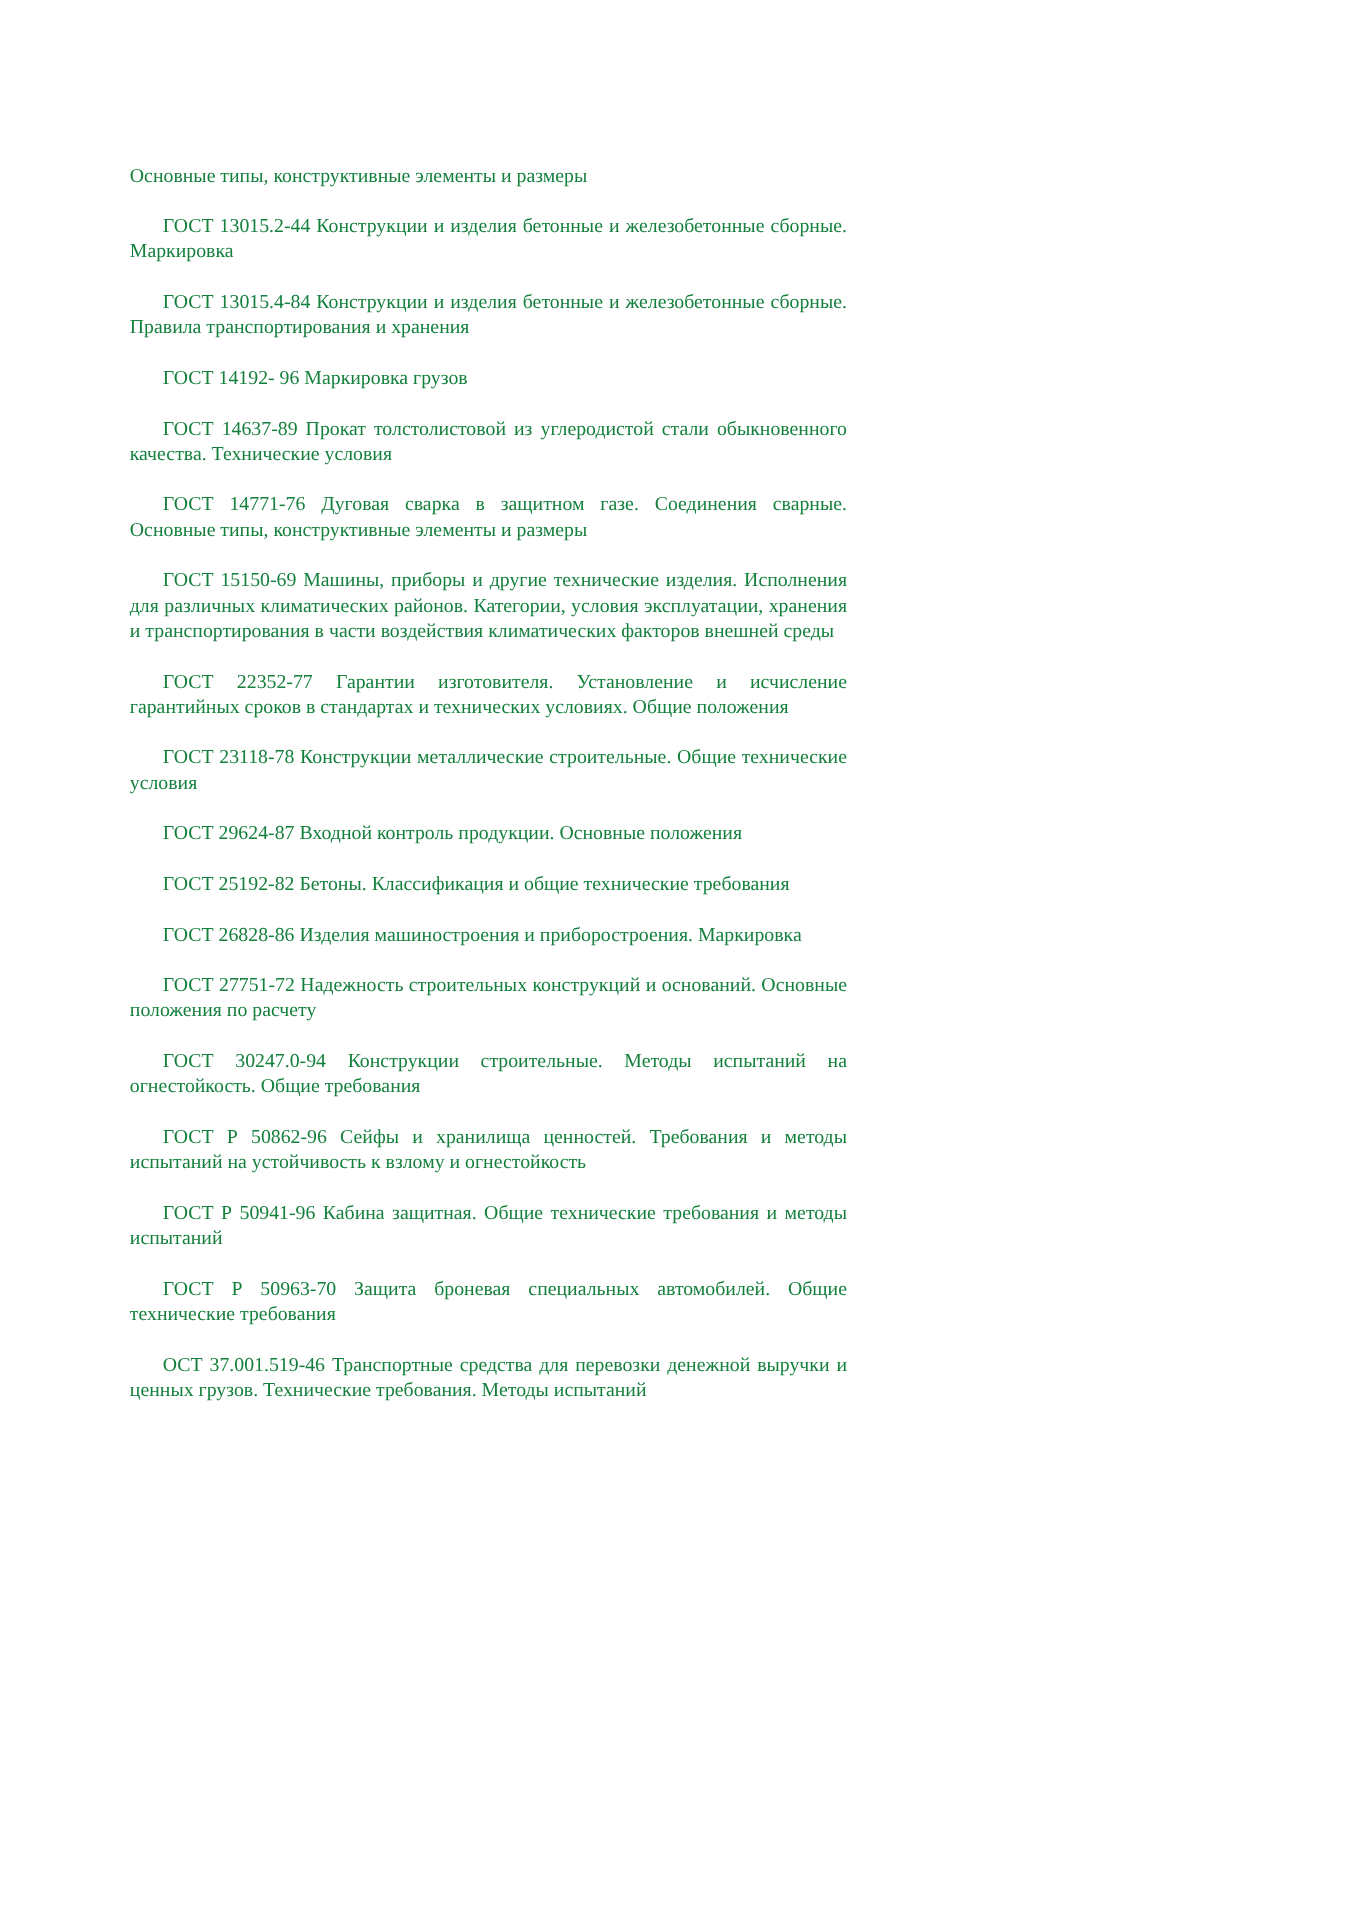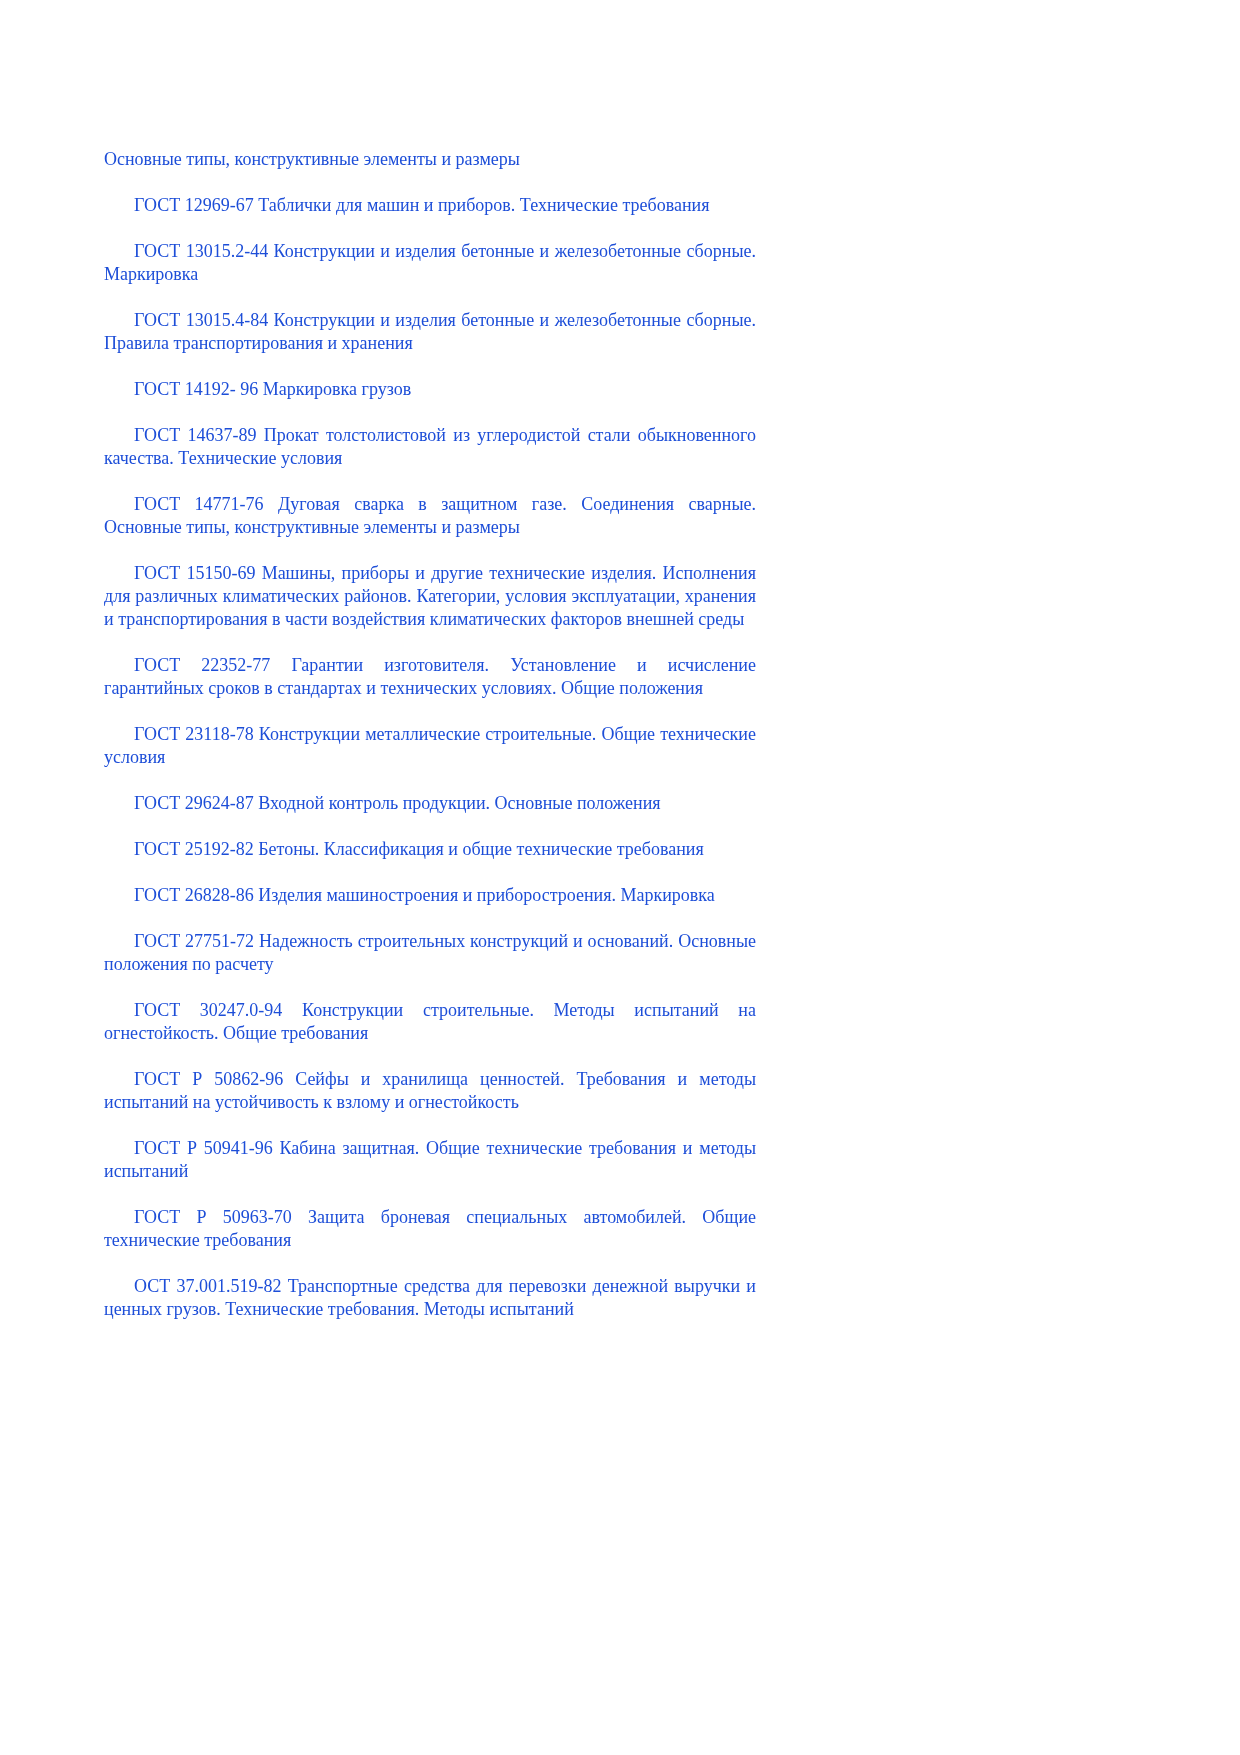--- a/index.html
+++ b/index.html
@@ -1,40 +1,39 @@
 <!DOCTYPE html>
 <html><head>
 <meta charset="utf-8">
 <style>
   html, body { margin: 0; padding: 0; background: #ffffff; }
   body { width: 1240px; height: 1755px; position: relative; overflow: hidden; }
   .page {
-    position: absolute; left: 104px; top: 148px; width: 652px;
+    position: absolute; left: 118px; top: 148px; width: 652px;
     font-family: "Liberation Serif", serif; font-size: 18px; line-height: 23px;
-    color: #1d4ed8;
+    color: #15803d;
   }
   .first { margin: 0 0 23px 0; text-align: left; }
   .ref { margin: 0 0 23px 0; text-indent: 30px; text-align: justify; }
 </style>
 </head>
 <body>
 
 <div class="page">
   <p class="first">Основные типы, конструктивные элементы и размеры</p>
-  <p class="ref">ГОСТ 12969-67 Таблички для машин и приборов. Технические требования</p>
   <p class="ref">ГОСТ 13015.2-44 Конструкции и изделия бетонные и железобетонные сборные. Маркировка</p>
   <p class="ref">ГОСТ 13015.4-84 Конструкции и изделия бетонные и железобетонные сборные. Правила транспортирования и хранения</p>
   <p class="ref">ГОСТ 14192- 96 Маркировка грузов</p>
   <p class="ref">ГОСТ 14637-89 Прокат толстолистовой из углеродистой стали обыкновенного качества. Технические условия</p>
   <p class="ref">ГОСТ 14771-76 Дуговая сварка в защитном газе. Соединения сварные. Основные типы, конструктивные элементы и размеры</p>
   <p class="ref">ГОСТ 15150-69 Машины, приборы и другие технические изделия. Исполнения для различных климатических районов. Категории, условия эксплуатации, хранения и транспортирования в части воздействия климатических факторов внешней среды</p>
   <p class="ref">ГОСТ 22352-77 Гарантии изготовителя. Установление и исчисление гарантийных сроков в стандартах и технических условиях. Общие положения</p>
   <p class="ref">ГОСТ 23118-78 Конструкции металлические строительные. Общие технические условия</p>
   <p class="ref">ГОСТ 29624-87 Входной контроль продукции. Основные положения</p>
   <p class="ref">ГОСТ 25192-82 Бетоны. Классификация и общие технические требования</p>
   <p class="ref">ГОСТ 26828-86 Изделия машиностроения и приборостроения. Маркировка</p>
   <p class="ref">ГОСТ 27751-72 Надежность строительных конструкций и оснований. Основные положения по расчету</p>
   <p class="ref">ГОСТ 30247.0-94 Конструкции строительные. Методы испытаний на огнестойкость. Общие требования</p>
   <p class="ref">ГОСТ Р 50862-96 Сейфы и хранилища ценностей. Требования и методы испытаний на устойчивость к взлому и огнестойкость</p>
   <p class="ref">ГОСТ Р 50941-96 Кабина защитная. Общие технические требования и методы испытаний</p>
   <p class="ref">ГОСТ Р 50963-70 Защита броневая специальных автомобилей. Общие технические требования</p>
-  <p class="ref">ОСТ 37.001.519-82 Транспортные средства для перевозки денежной выручки и ценных грузов. Технические требования. Методы испытаний</p>
+  <p class="ref">ОСТ 37.001.519-46 Транспортные средства для перевозки денежной выручки и ценных грузов. Технические требования. Методы испытаний</p>
 </div>
 
 </body></html>

